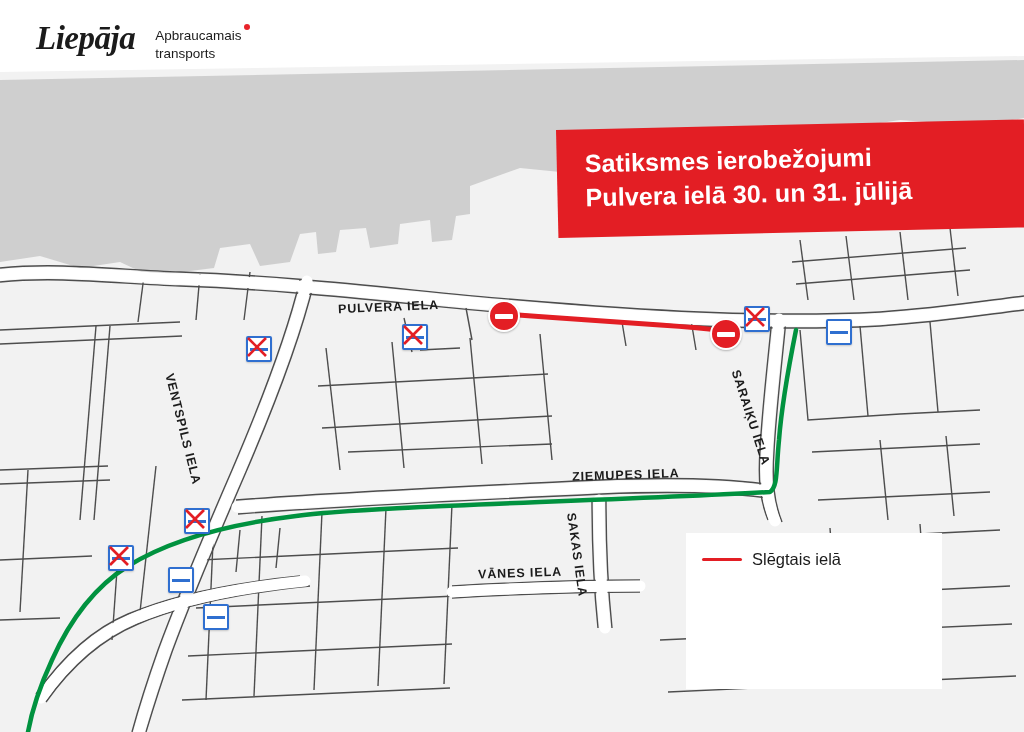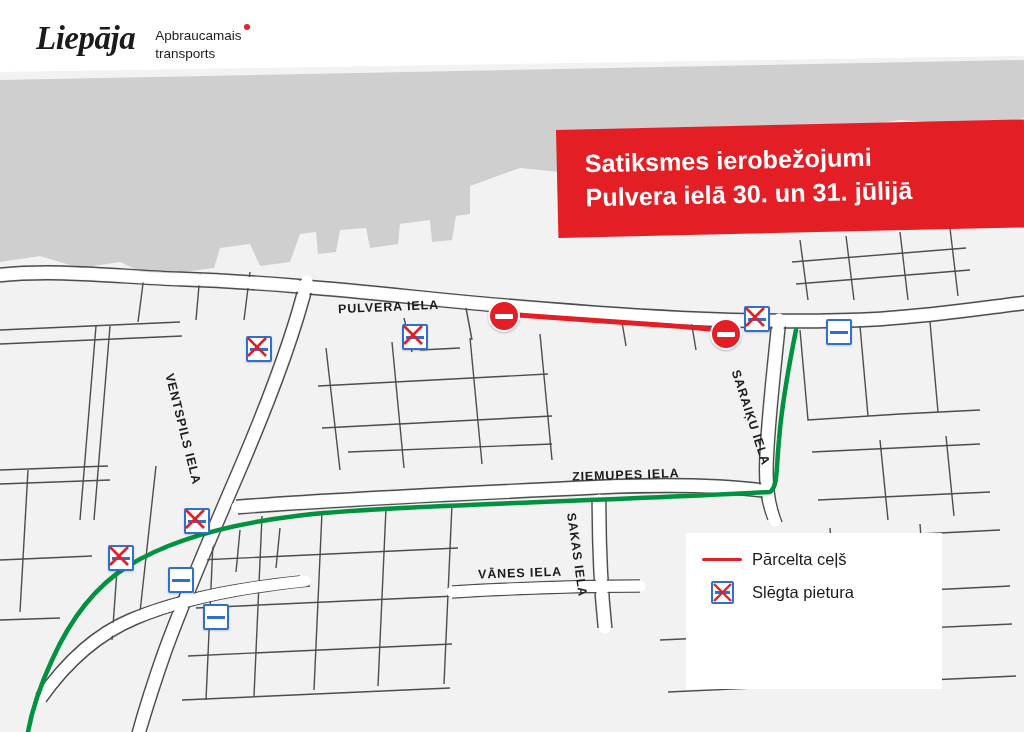--- a/index.html
+++ b/index.html
@@ -446,35 +446,23 @@
   <div class="sign sign-stop" style="left:203px; top:604px;">
     <div class="bar"></div>
   </div>
 
   <div id="legend">
 
     <div class="legend-row">
       <div class="legend-swatch">
         <div class="legend-line" style="background:#e31e24;"></div>
       </div>
-      <div class="legend-label">Pārcelta ceļš</div>
+      <div class="legend-label">Slēgtais ielā</div>
     </div>
 
 
 
-    <div class="legend-row">
-      <div class="legend-swatch">
-        <div class="mini-sign">
-          <div class="bar"></div>
-          <svg class="xmark" viewBox="0 0 21 21">
-            <line x1="2" y1="2" x2="19" y2="19" stroke="#e31e24" stroke-width="2.4"></line>
-            <line x1="19" y1="2" x2="2" y2="19" stroke="#e31e24" stroke-width="2.4"></line>
-          </svg>
-        </div>
-      </div>
-      <div class="legend-label">Slēgta pietura</div>
-    </div>
 
   </div>
 
   <div id="site-url">www.liepajastransports.lv</div>
 
 </div>
 
 </body></html>

